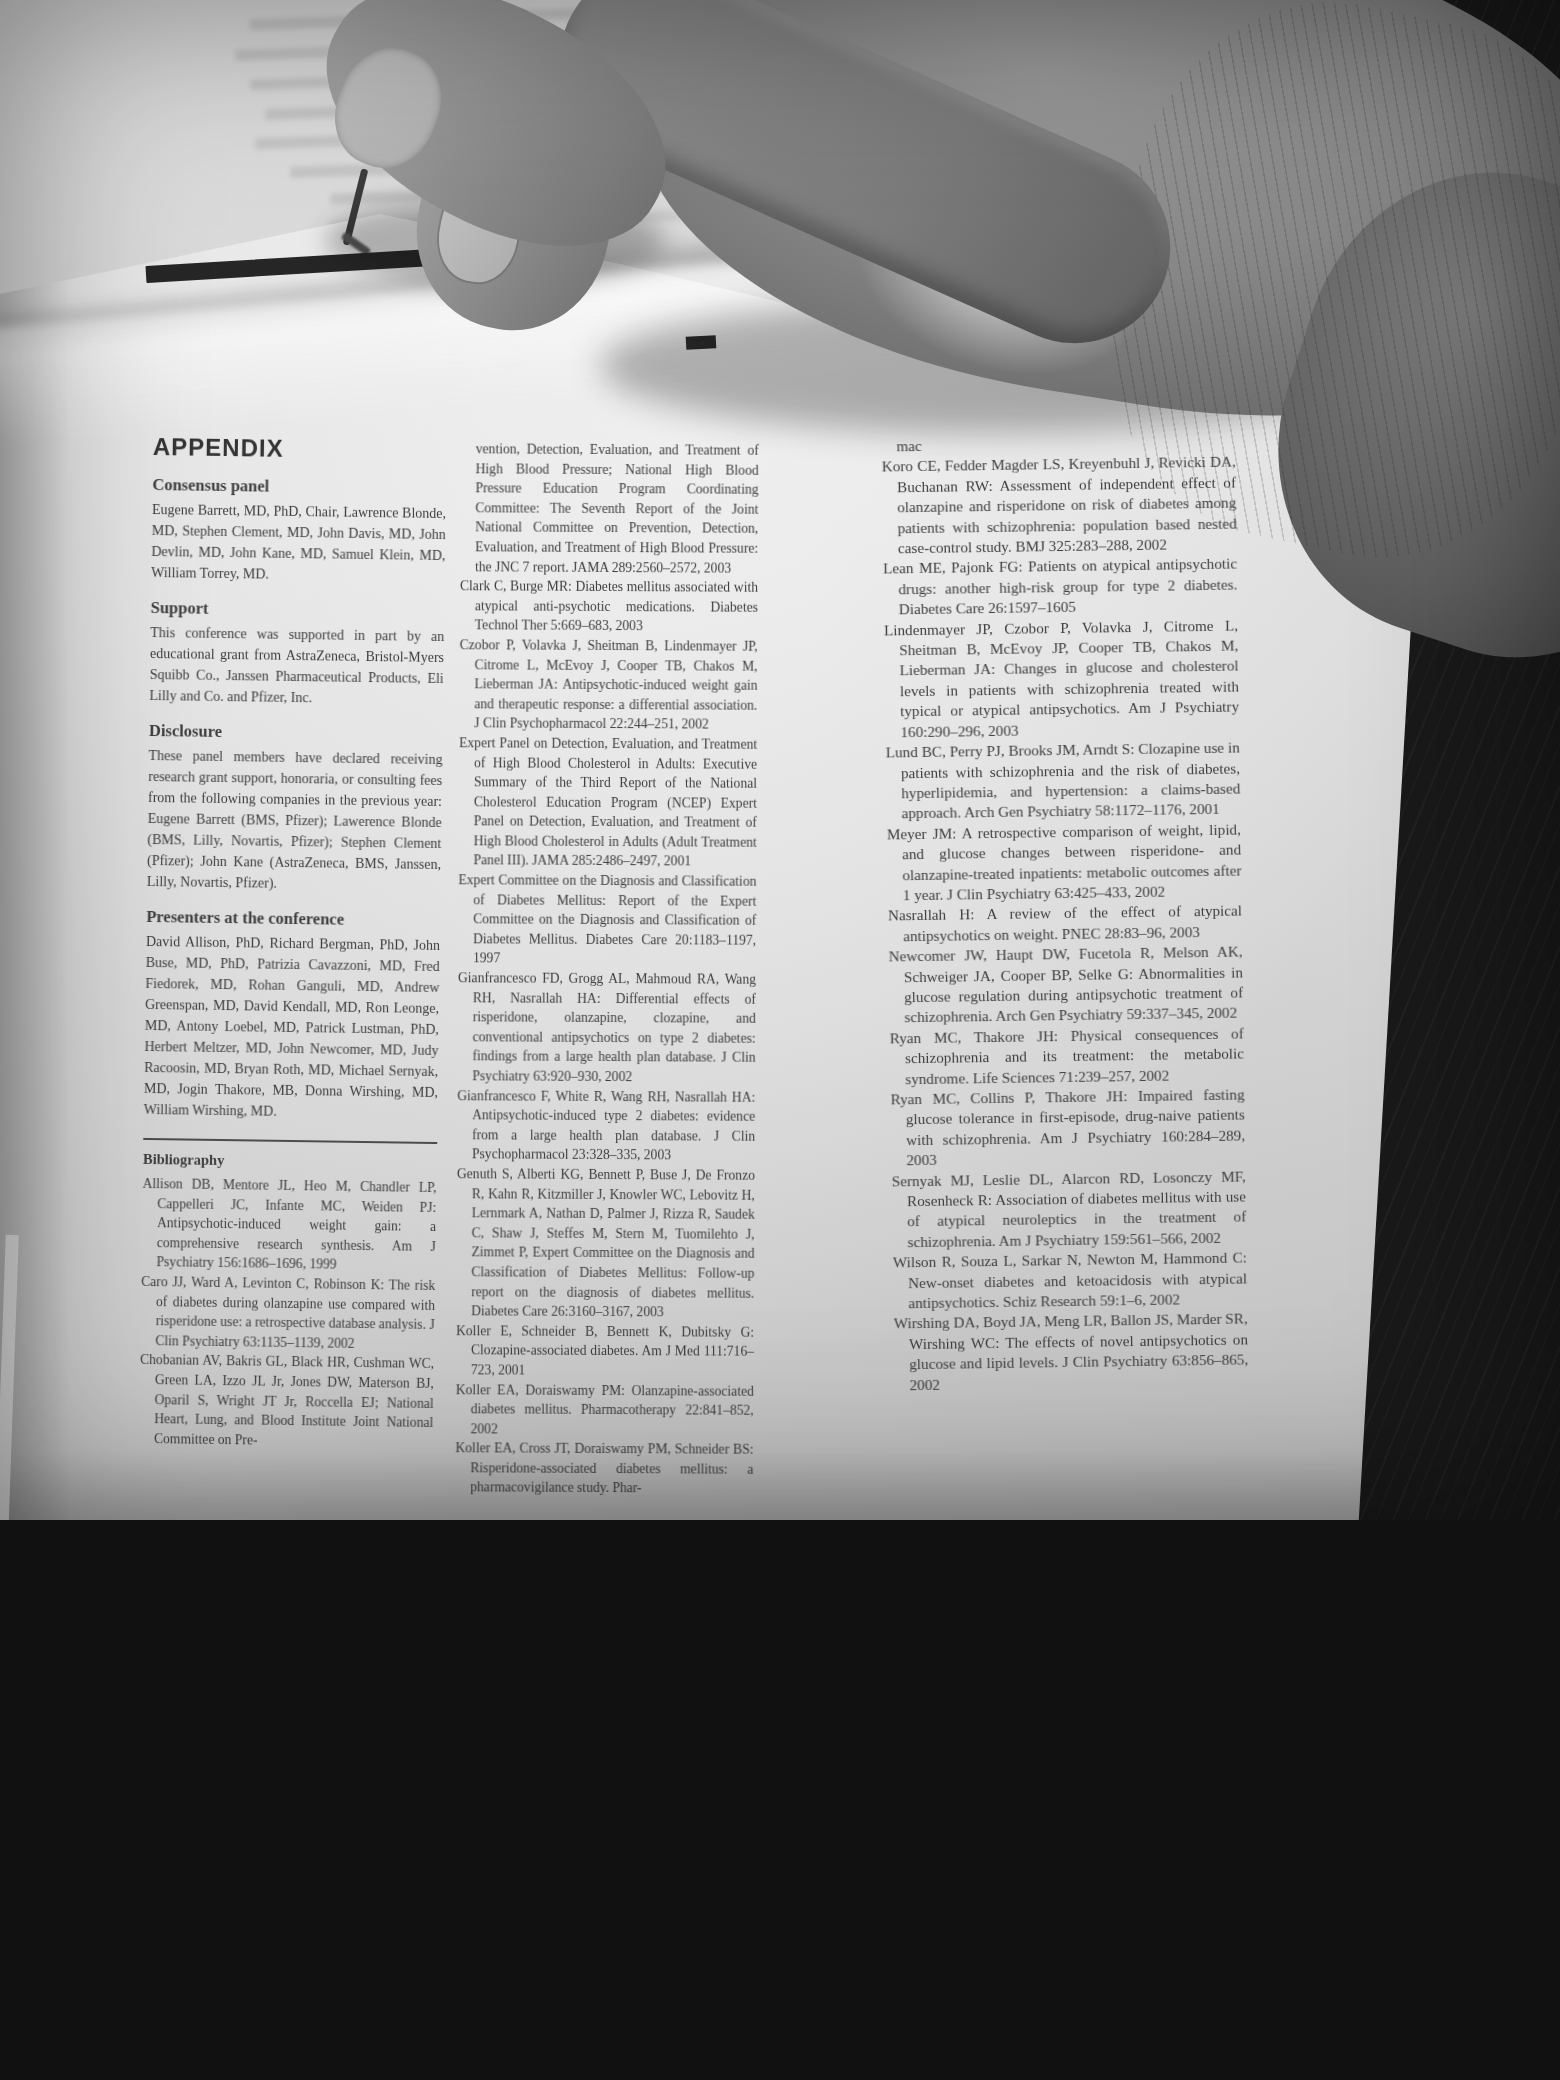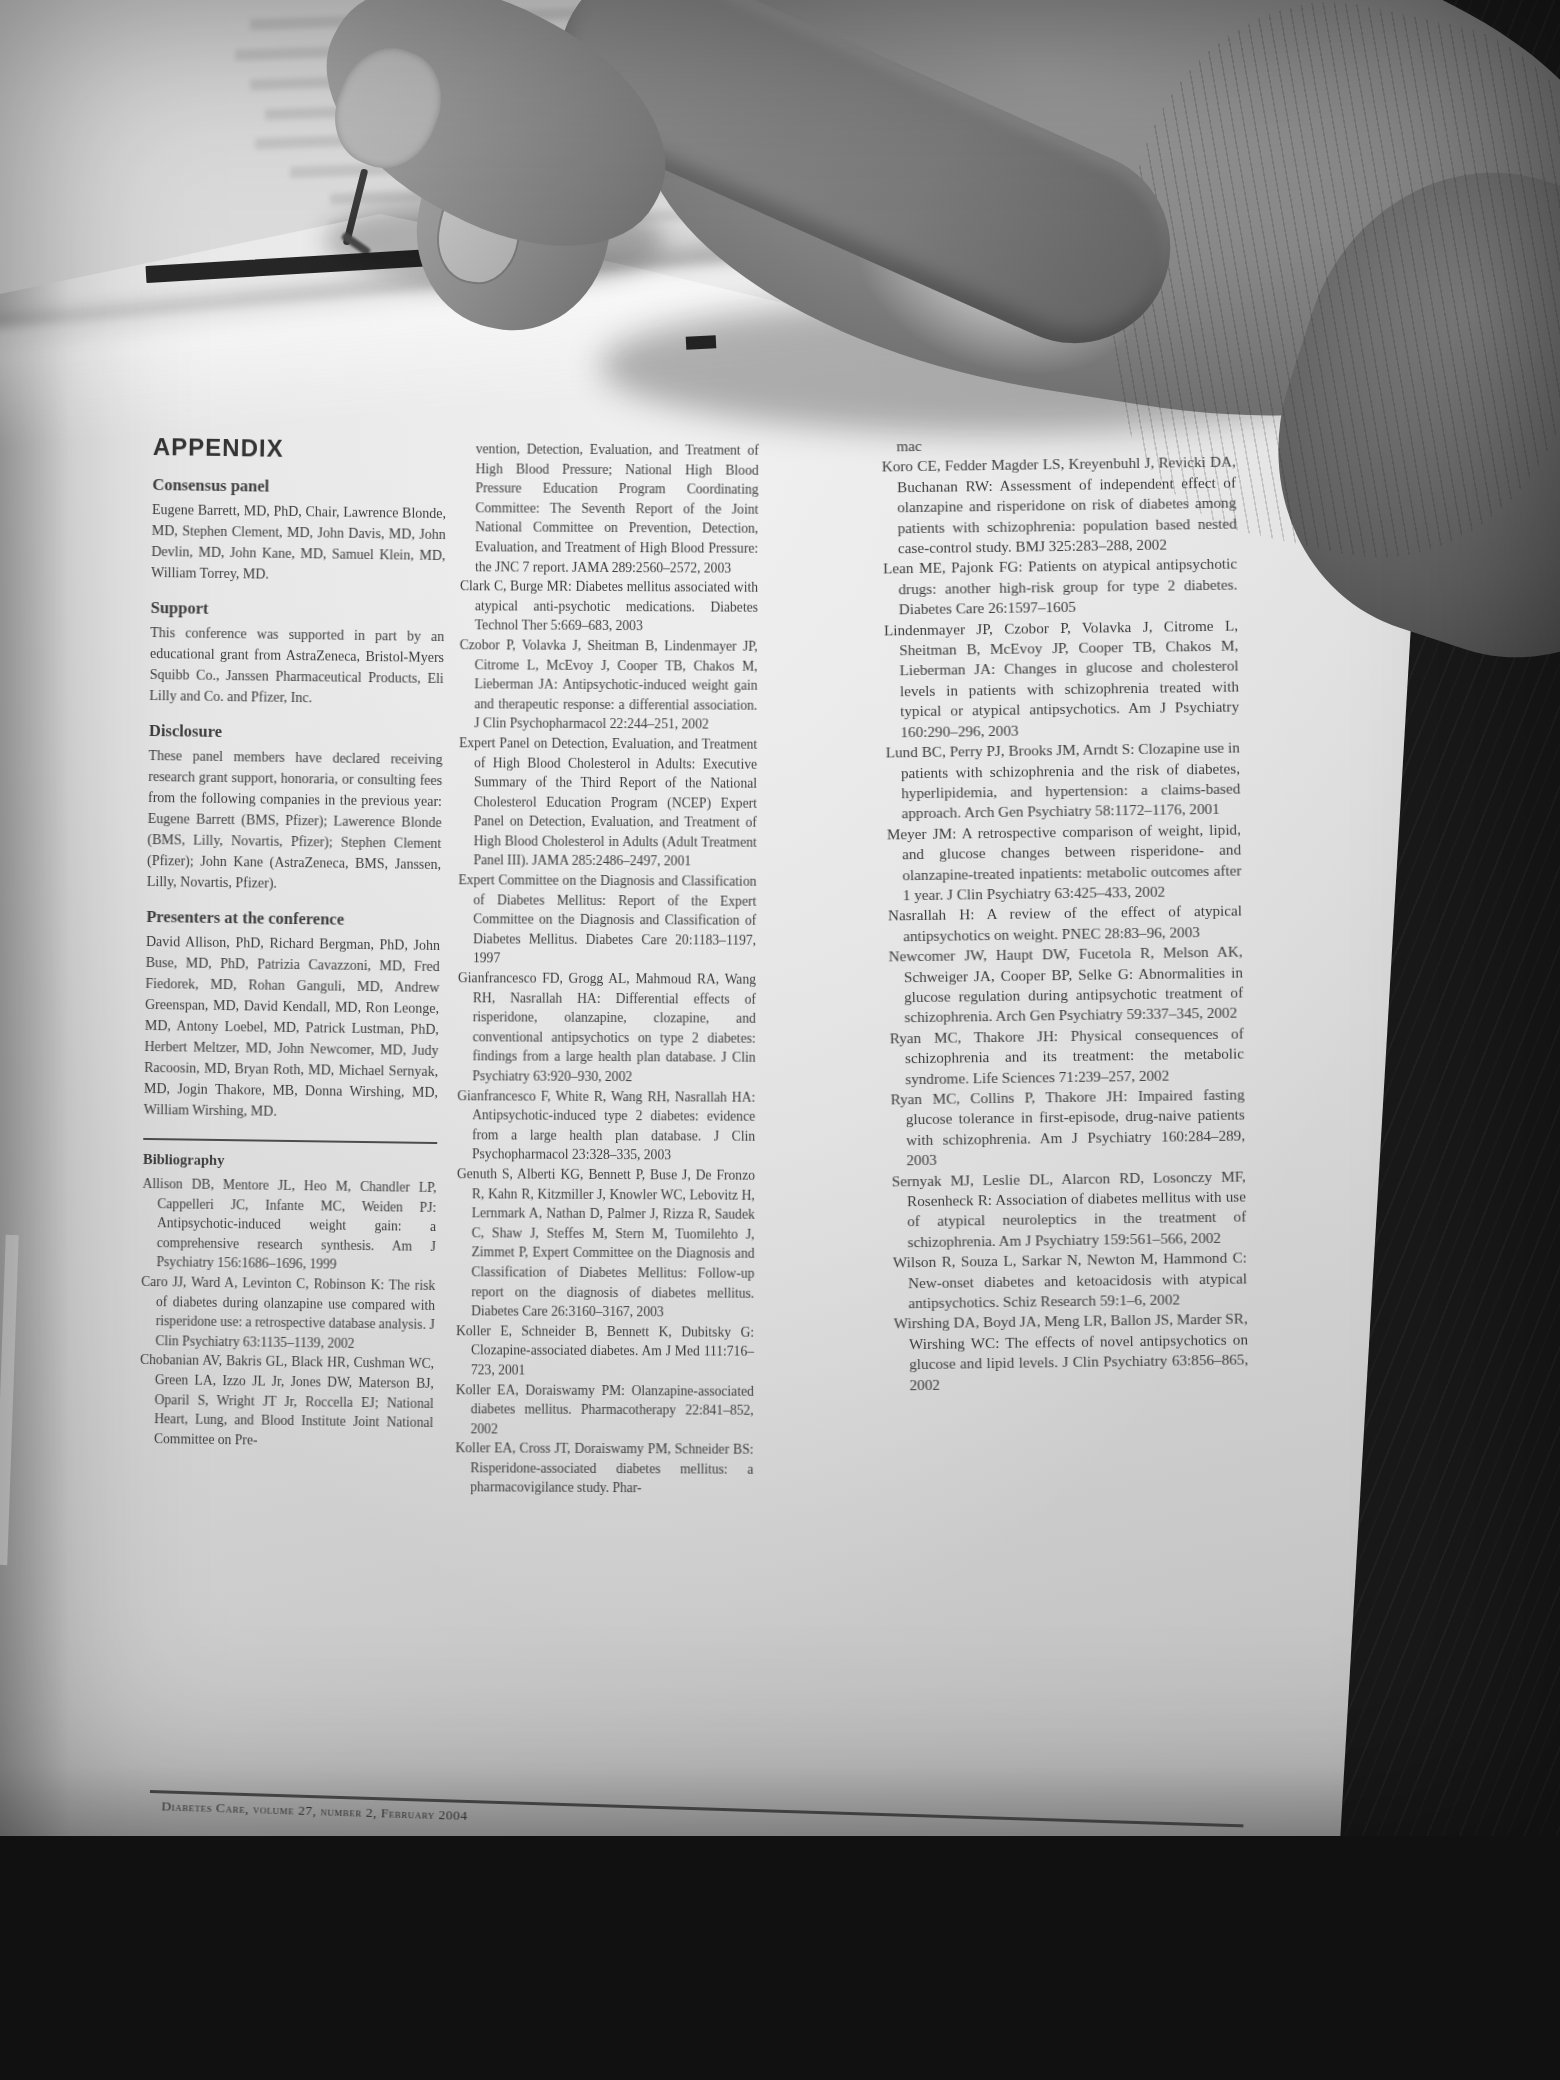--- a/index.html
+++ b/index.html
@@ -1,16 +1,16 @@
 <!DOCTYPE html>
 <html><head>
 <meta charset="utf-8">
 <style>
   html,body{margin:0;padding:0;background:#111;}
-  .canvas{position:relative;width:1560px;height:1836px;overflow:hidden;
+  .canvas{position:relative;width:1560px;height:1520px;overflow:hidden;
     background:#1a1917;font-family:"Liberation Serif",serif;filter:grayscale(1);}
   .canvas::before{content:"";position:absolute;inset:0;
     background:repeating-linear-gradient(112deg,rgba(255,255,255,.035) 0 2px,transparent 2px 14px,rgba(255,255,255,.018) 14px 16px,transparent 16px 30px);}
   
   .page{position:absolute;inset:0;z-index:10;
     clip-path:polygon(0px 0px,1175px 0px,1420px 470px,1333px 1962px,640px 2006px,55px 2010px,0px 1992px);
     background:
       linear-gradient(90deg,rgba(0,0,0,.18) 0px,rgba(0,0,0,0) 70px),
       linear-gradient(270deg,rgba(0,0,0,.22) 0px,rgba(0,0,0,0) 90px),
       linear-gradient(0deg,rgba(0,0,0,.14) 0px,rgba(0,0,0,0) 70px),

